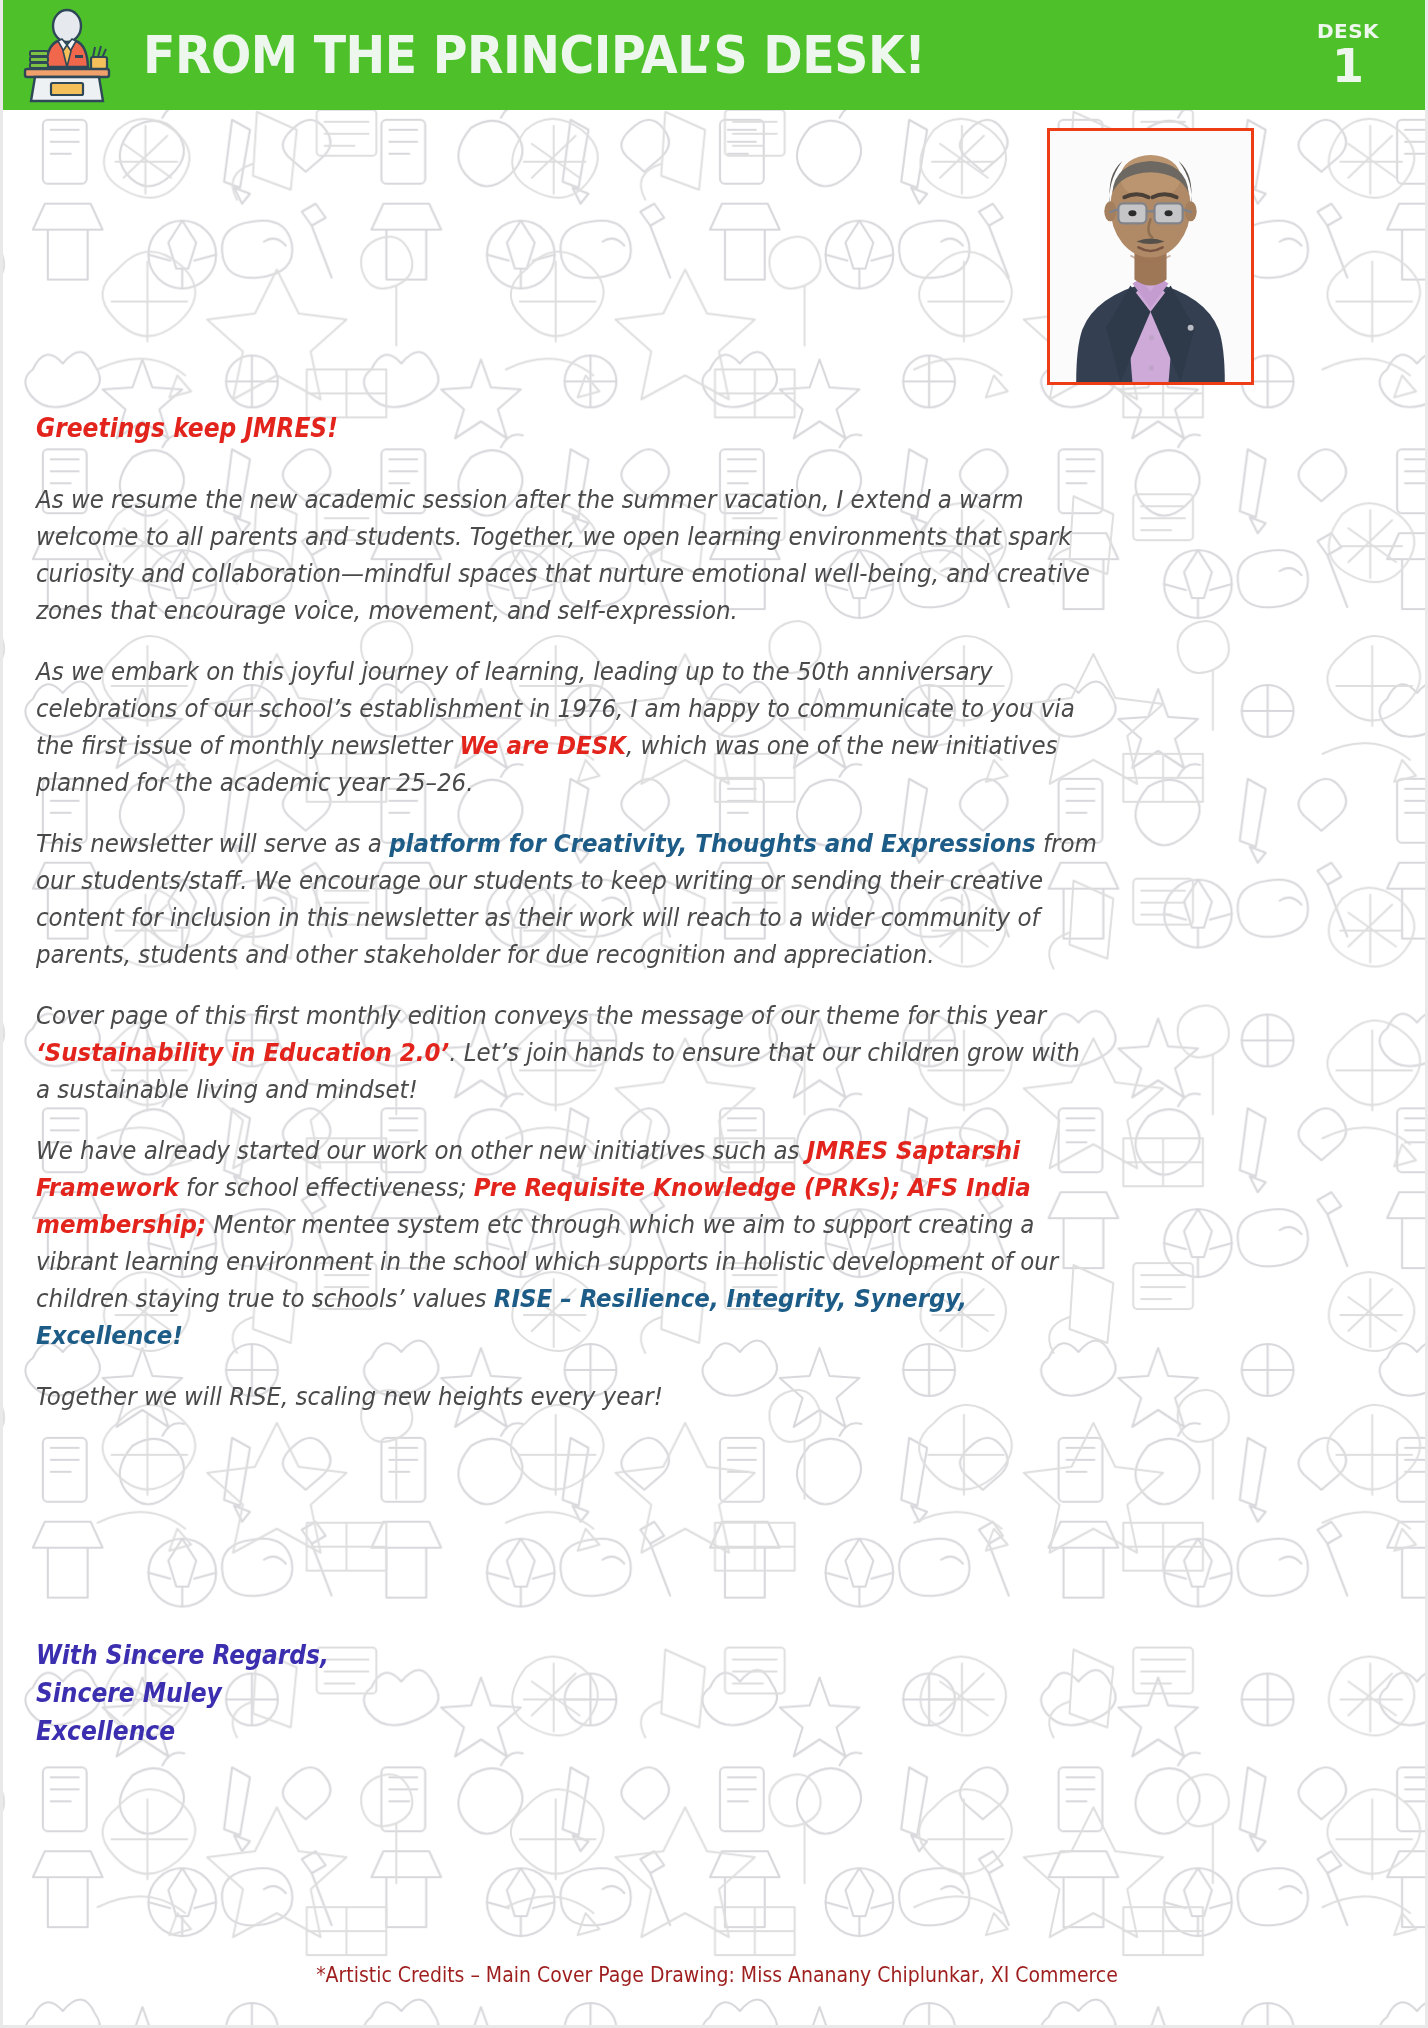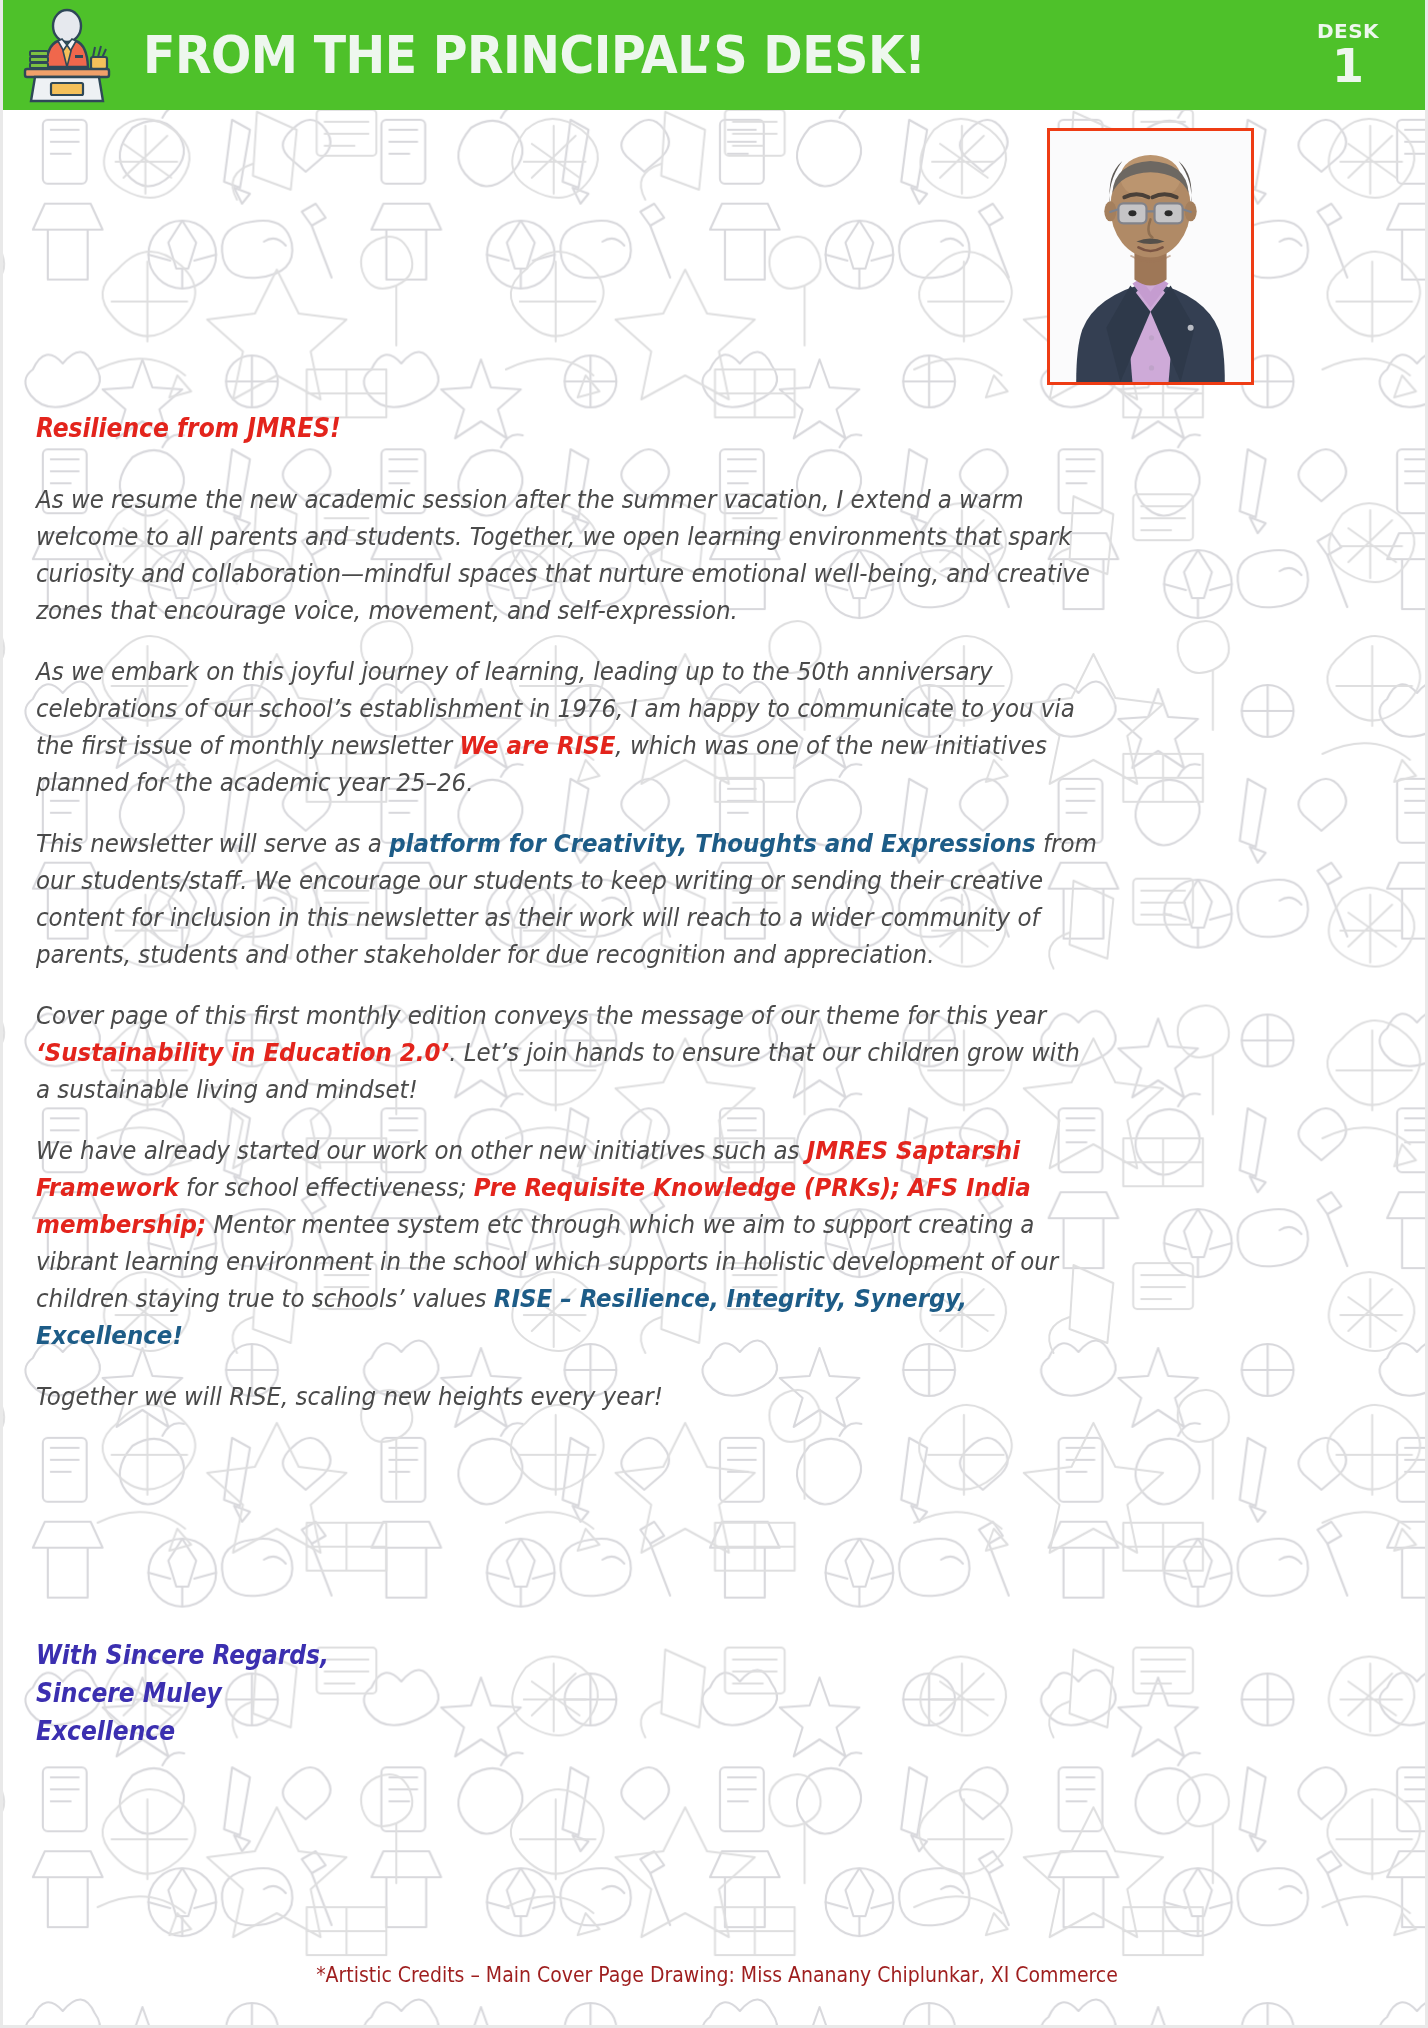--- a/index.html
+++ b/index.html
@@ -305,25 +305,25 @@
       <path d="M80 124 q20 12 40 0" stroke="#9e7757" stroke-width="2" fill="none" opacity="0.55"></path>
 
       <circle cx="140" cy="196" r="3" fill="#b9bcc4"></circle>
 
       <circle cx="101" cy="206" r="2.6" fill="#bfa3c9"></circle>
       <circle cx="101" cy="236" r="2.6" fill="#bfa3c9"></circle>
     </svg>
   </div>
 
   <div class="letter">
-    <p class="greeting">Resilience from JMRES!</p>
+    <p class="greeting">Greetings keep JMRES!</p>
 
     <p>As we resume the new academic session after the summer vacation, I extend a warm welcome to all parents and students. Together, we open learning environments that spark curiosity and collaboration—mindful spaces that nurture emotional well-being, and creative zones that encourage voice, movement, and self-expression.</p>
 
-    <p><span>As we embark on this joyful journey of learning, leading up to the 50th anniversary celebrations of our school’s establishment in 1976, I am happy to communicate to you via the first issue of monthly newsletter </span><span class="hl-red">We are RISE</span><span>, which was one of the new initiatives planned for the academic year 25–26.</span></p>
+    <p><span>As we embark on this joyful journey of learning, leading up to the 50th anniversary celebrations of our school’s establishment in 1976, I am happy to communicate to you via the first issue of monthly newsletter </span><span class="hl-red">We are DESK</span><span>, which was one of the new initiatives planned for the academic year 25–26.</span></p>
 
     <p><span>This newsletter will serve as a </span><span class="hl-blue">platform for Creativity, Thoughts and Expressions</span><span> from our students/staff. We encourage our students to keep writing or sending their creative content for inclusion in this newsletter as their work will reach to a wider community of parents, students and other stakeholder for due recognition and appreciation.</span></p>
 
     <p><span>Cover page of this first monthly edition conveys the message of our theme for this year </span><span class="hl-red">‘Sustainability in Education 2.0’</span><span>. Let’s join hands to ensure that our children grow with a sustainable living and mindset!</span></p>
 
     <p><span>We have already started our work on other new initiatives such as </span><span class="hl-red">JMRES Saptarshi Framework</span><span> for school effectiveness; </span><span class="hl-red">Pre Requisite Knowledge (PRKs); AFS India membership;</span><span> Mentor mentee system etc through which we aim to support creating a vibrant learning environment in the school which supports in holistic development of our children staying true to schools’ values </span><span class="hl-blue">RISE – Resilience, Integrity, Synergy, Excellence!</span></p>
 
     <p>Together we will RISE, scaling new heights every year!</p>
   </div>
 

